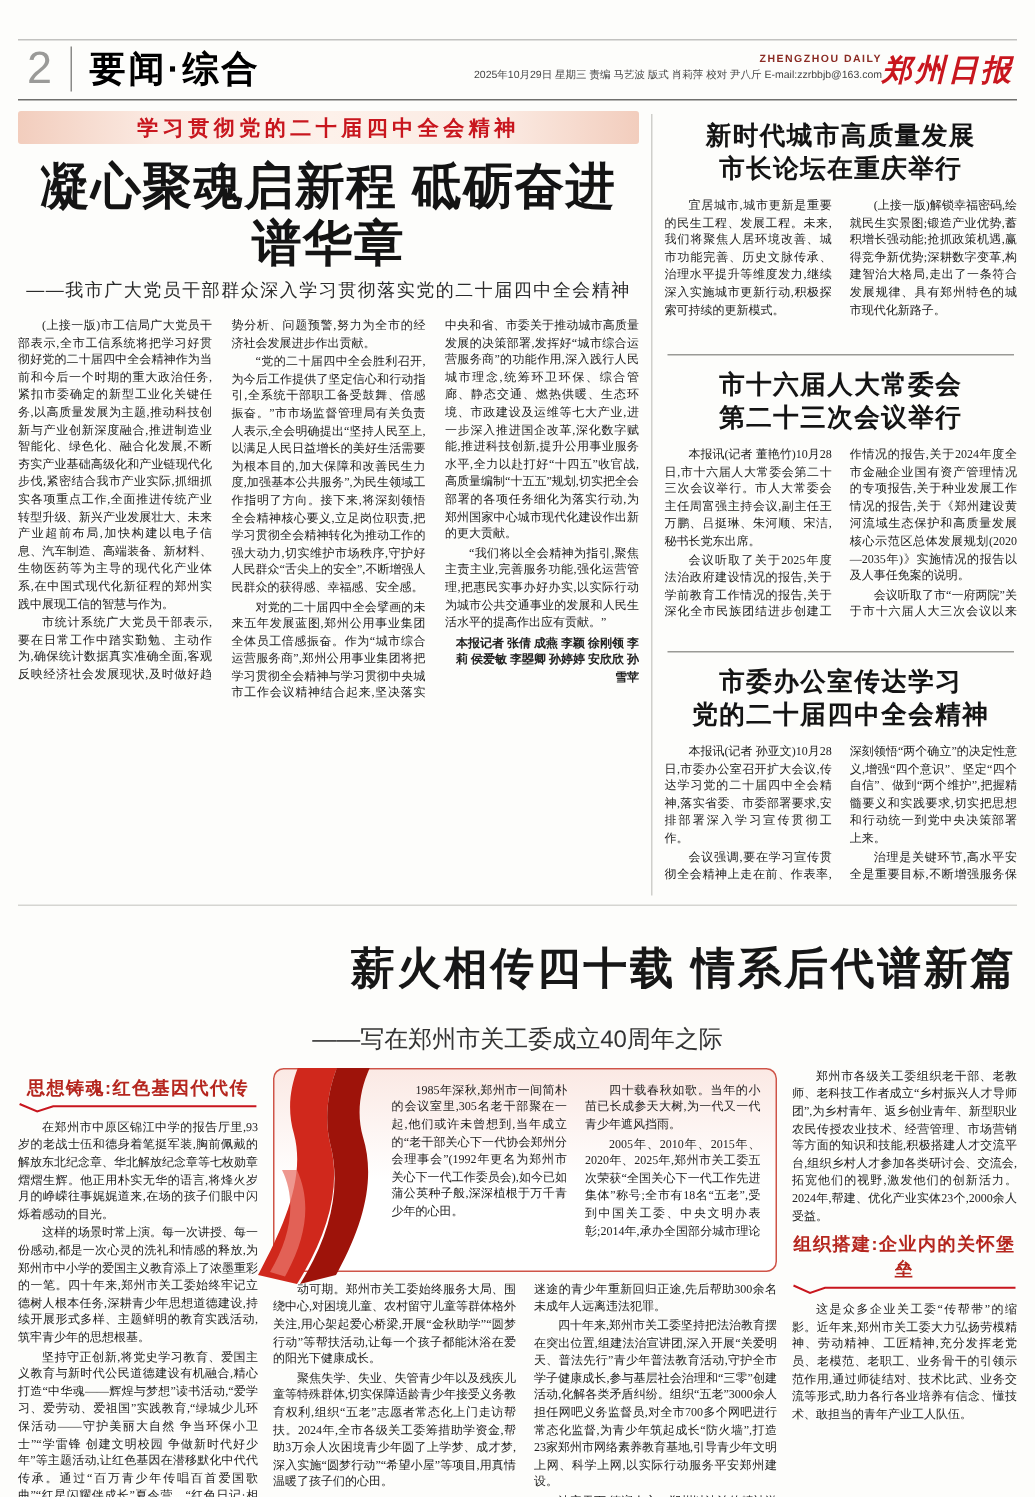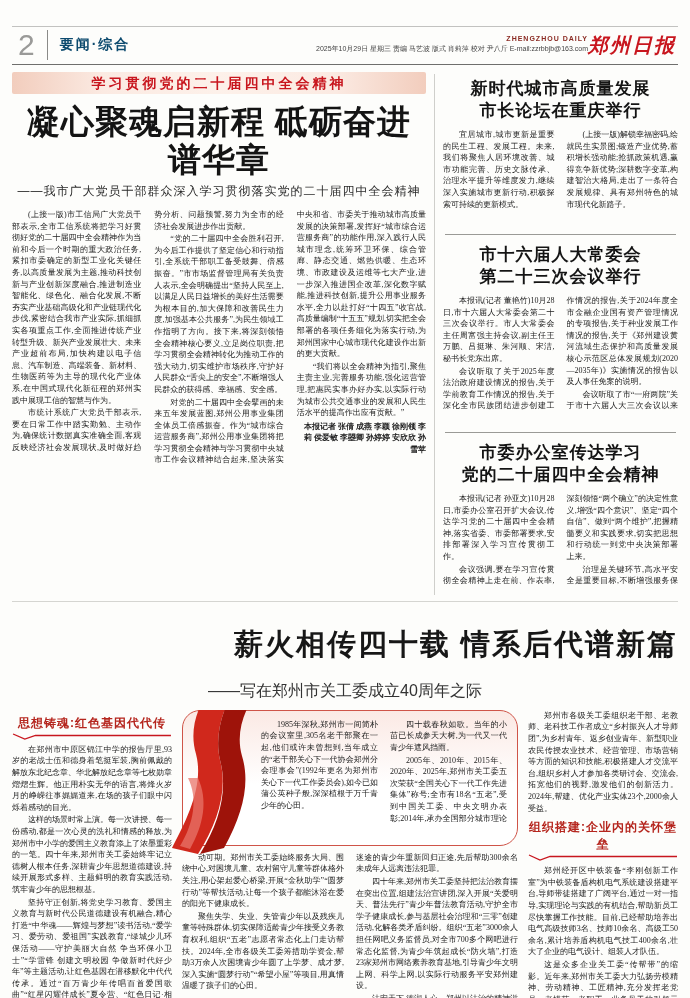--- a/index.html
+++ b/index.html
@@ -5,21 +5,21 @@
   html,body{margin:0;padding:0;background:#e8e8e4;}
   .page{position:relative;width:690px;height:998px;margin:0 auto;background:#fdfdfb;
         font-family:"Liberation Serif","DejaVu Serif",serif;color:#222;overflow:hidden;
         box-sizing:border-box;padding:26px 12px 0 12px;}
   
   .hdr{border-top:1px solid #c2c2c0;border-bottom:1px solid #6f6f6d;padding:3px 2px 4px 2px;
        display:flex;align-items:center;}
   .pagenum{font-family:"Liberation Sans",sans-serif;font-size:30px;color:#9a9a98;font-weight:400;
            padding:0 12px 0 4px;line-height:30px;}
   .hdr-vline{width:1px;height:30px;background:#8a8a88;margin-right:12px;}
-  .section-title{font-family:"Liberation Sans",sans-serif;font-size:14px;font-weight:bold;color:#0c4a6e;
+  .section-title{font-family:"Liberation Sans",sans-serif;font-size:24px;font-weight:bold;color:#000000;
                  letter-spacing:2px;}
   .hdr-right{margin-left:auto;text-align:right;}
   .masthead-en{font-family:"Liberation Sans",sans-serif;font-size:7px;letter-spacing:1px;color:#8a2a22;font-weight:bold;}
   .masthead-cn{font-family:"DejaVu Serif",serif;font-size:20px;color:#c8161e;font-weight:bold;
                font-style:italic;letter-spacing:2px;line-height:20px;}
   .dateline{font-family:"Liberation Sans",sans-serif;font-size:7px;color:#444;margin-top:2px;}
   .mast-row{display:flex;align-items:flex-start;justify-content:flex-end;gap:0;}
   
   .top-wrap{display:flex;margin-top:7px;}
   .lead{width:414px;flex:0 0 414px;}
@@ -47,21 +47,21 @@
   
   .feature{border-top:1px solid #d5d5d1;margin-top:6px;padding-top:6px;position:relative;}
   .feat-headline{font-family:"Liberation Sans",sans-serif;font-size:29px;font-weight:900;color:#171717;
                  text-align:right;letter-spacing:2px;line-height:34px;}
   .feat-subhead{font-family:"Liberation Sans",sans-serif;font-size:16px;color:#333;text-align:center;
                 margin:5px 0 8px 0;}
   .feat-cols{display:flex;gap:10px;height:382px;overflow:hidden;}
   .feat-col1{flex:0 0 160px;overflow:hidden;}
   .feat-mid{flex:0 0 336px;position:relative;}
   .feat-col4{flex:1;min-width:0;overflow:hidden;}
-  .intro-box{border:1.5px solid #cf5448;border-radius:18px;
+  .intro-box{border:1.5px solid #cf5448;border-radius:7px;
              background:linear-gradient(180deg,#fbe9e4,#ffffff 55%);
              padding:8px 10px 8px 78px;height:118px;overflow:hidden;position:relative;margin-bottom:6px;}
   .intro-cols{column-count:2;column-gap:12px;height:112px;overflow:hidden;}
   .intro-cols .para{font-size:8px;}
   .ribbon{position:absolute;left:-14px;top:-52px;z-index:3;pointer-events:none;}
   .feat-mid-body{column-count:2;column-gap:12px;height:252px;overflow:hidden;}
   .feature-h{font-family:"Liberation Sans",sans-serif;font-size:12px;font-weight:bold;color:#b5261e;
              text-align:center;margin:5px 0 4px 0;break-inside:avoid;letter-spacing:1px;}
   .feature-h .swoosh{display:block;margin-top:1px;}
 </style>
@@ -173,19 +173,18 @@
             <p class="para">法安天下,德润人心。郑州以法治的精神滋润青少年心田,引导他们扣好人生“第一粒扣子”。郑州市关工委认真履行法治宣传职责,立足职能定位,以“关爱明天 普法先行”为抓手,创新普法形式,深化法治副校长进校园机制,连续多年开展“模拟法庭”“法治夏令营”等活动,让尊法学法守法用法在青少年心中落地生根。</p>
             <p class="para">服务惠及155万人次家庭,覆盖面达98.2%,获评“河南省优秀志愿服务项目”,成为城市文明的亮丽名片。2025年,项目负责人荣获“中国好人”荣誉称号。</p>
           </div>
       </div>
 
       <div class="feat-col4">
           <p class="para">郑州市各级关工委组织老干部、老教师、老科技工作者成立“乡村振兴人才导师团”,为乡村青年、返乡创业青年、新型职业农民传授农业技术、经营管理、市场营销等方面的知识和技能,积极搭建人才交流平台,组织乡村人才参加各类研讨会、交流会,拓宽他们的视野,激发他们的创新活力。2024年,帮建、优化产业实体23个,2000余人受益。</p>
           <div class="feature-h"><span>组织搭建:企业内的关怀堡垒</span><svg class="swoosh" width="100%" height="7" viewBox="0 0 150 7" preserveAspectRatio="none">
               <path d="M1,1 L12,6 L22,2.5 L149,2.5" stroke="#c8161e" stroke-width="1.3" fill="none"></path>
             </svg></div>
-          <p class="para">郑州经开区中铁装备“李刚创新工作室”为中铁装备盾构机电气系统建设搭建平台,导师带徒搭建了广阔平台,通过一对一指导,实现理论与实践的有机结合,帮助新员工尽快掌握工作技能。目前,已经帮助培养出电气高级技师3名、技师10余名、高级工50余名,累计培养盾构机电气技工400余名,壮大了企业的电气设计、组装人才队伍。</p>
           <p class="para">这是众多企业关工委“传帮带”的缩影。近年来,郑州市关工委大力弘扬劳模精神、劳动精神、工匠精神,充分发挥老党员、老模范、老职工、业务骨干的引领示范作用,通过师徒结对、技术比武、业务交流等形式,助力各行各业培养有信念、懂技术、敢担当的青年产业工人队伍。</p>
         </div>
     </div>
   </section>
 
 </div>
 
 </body></html>

